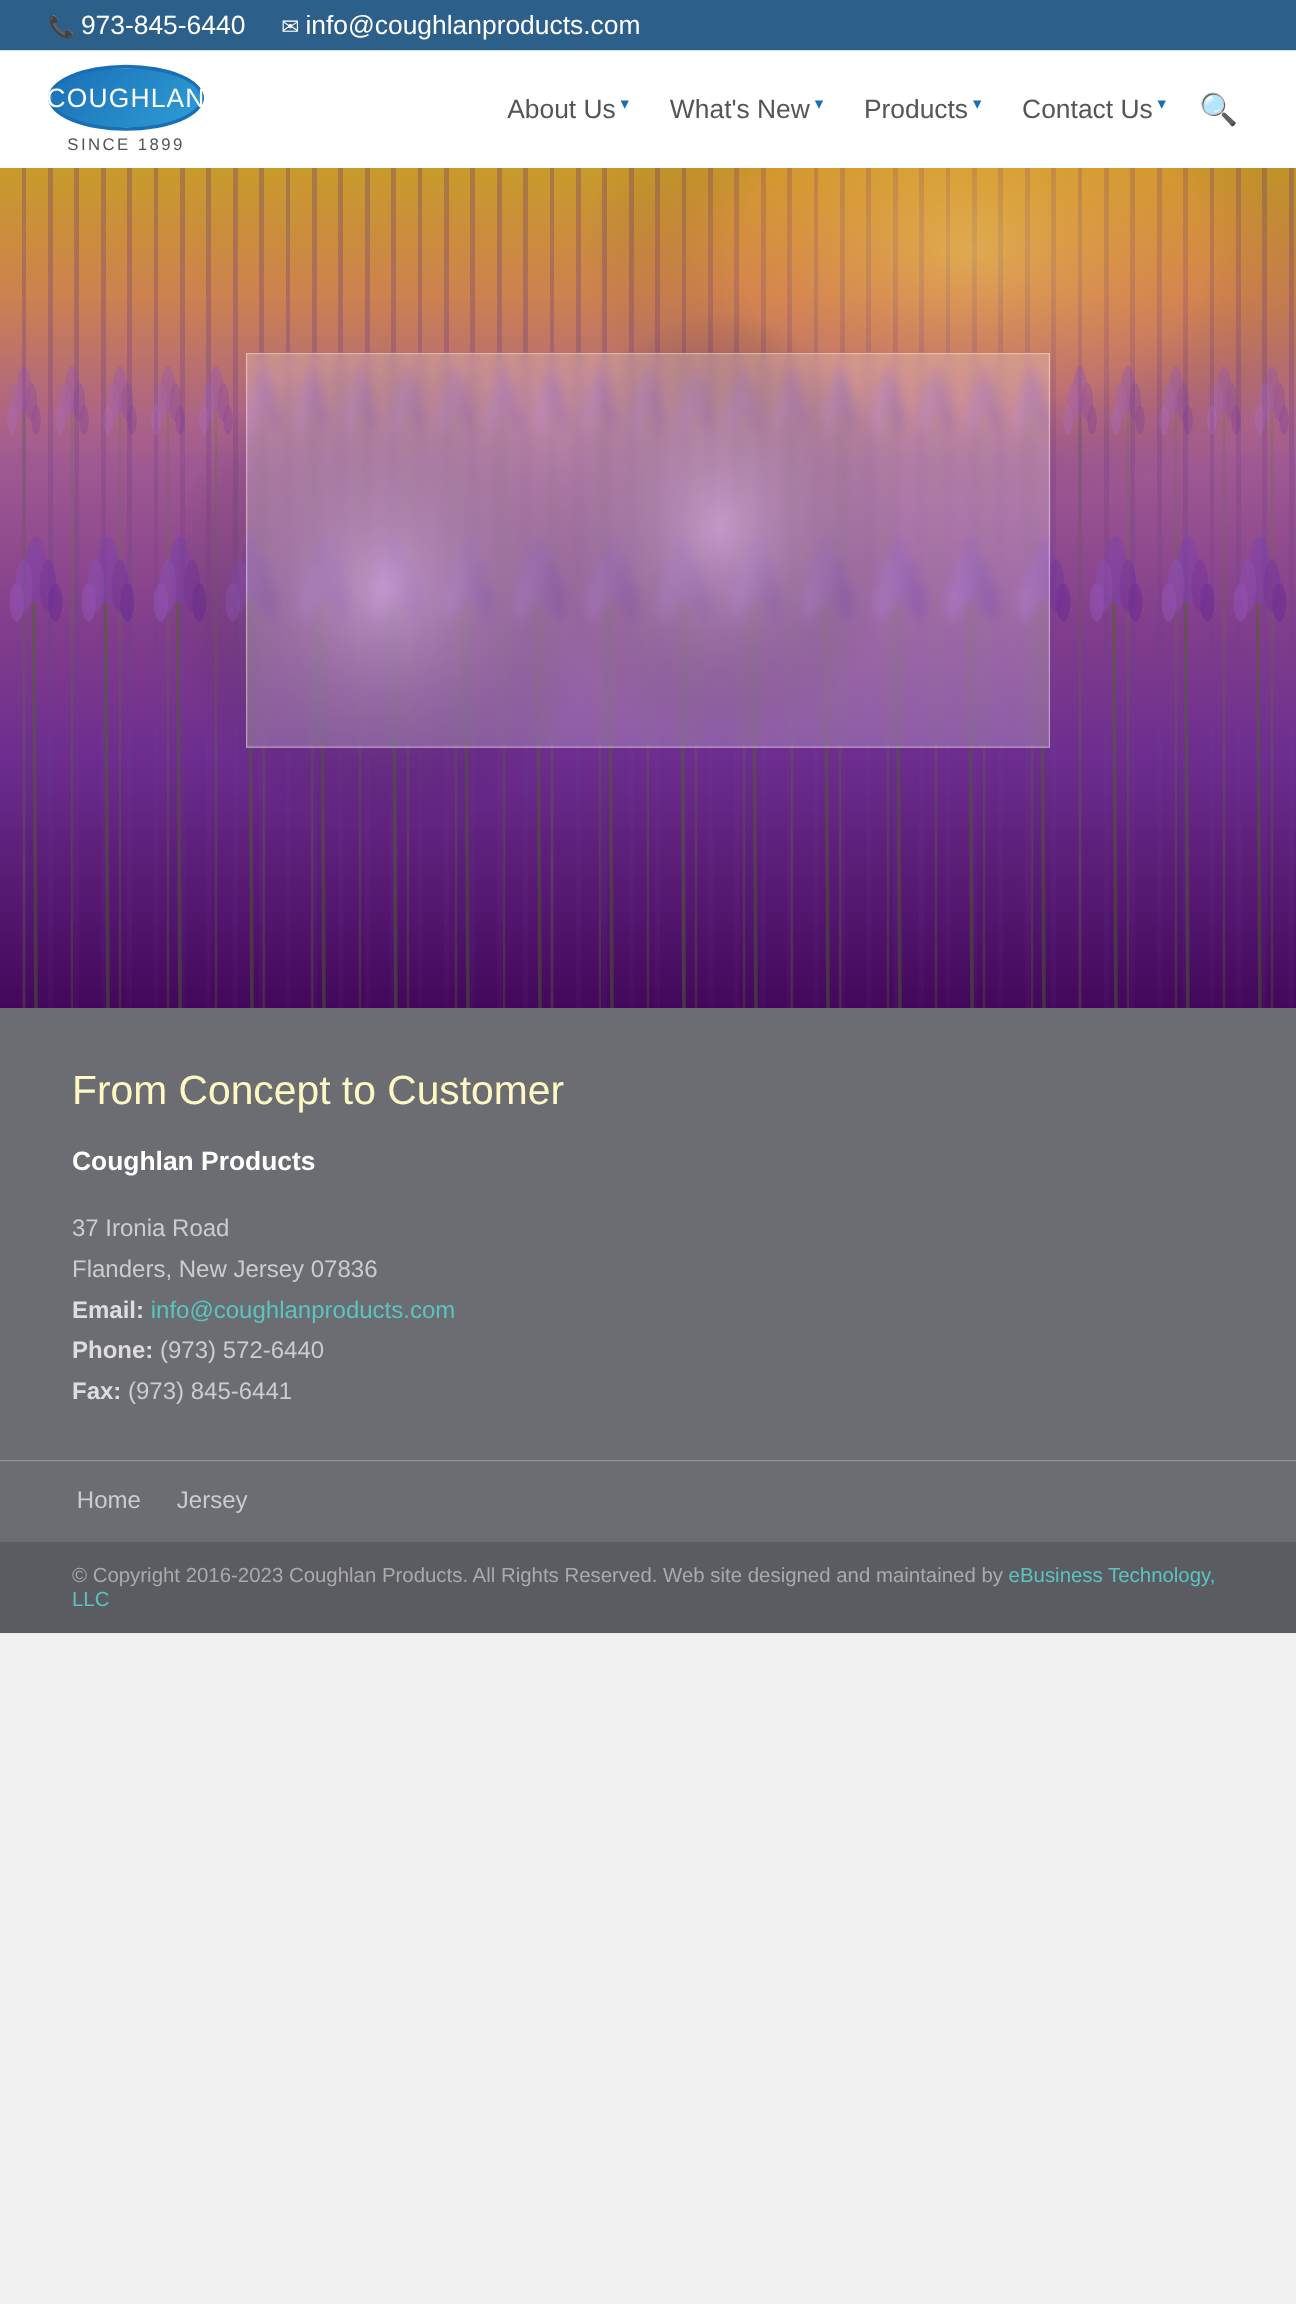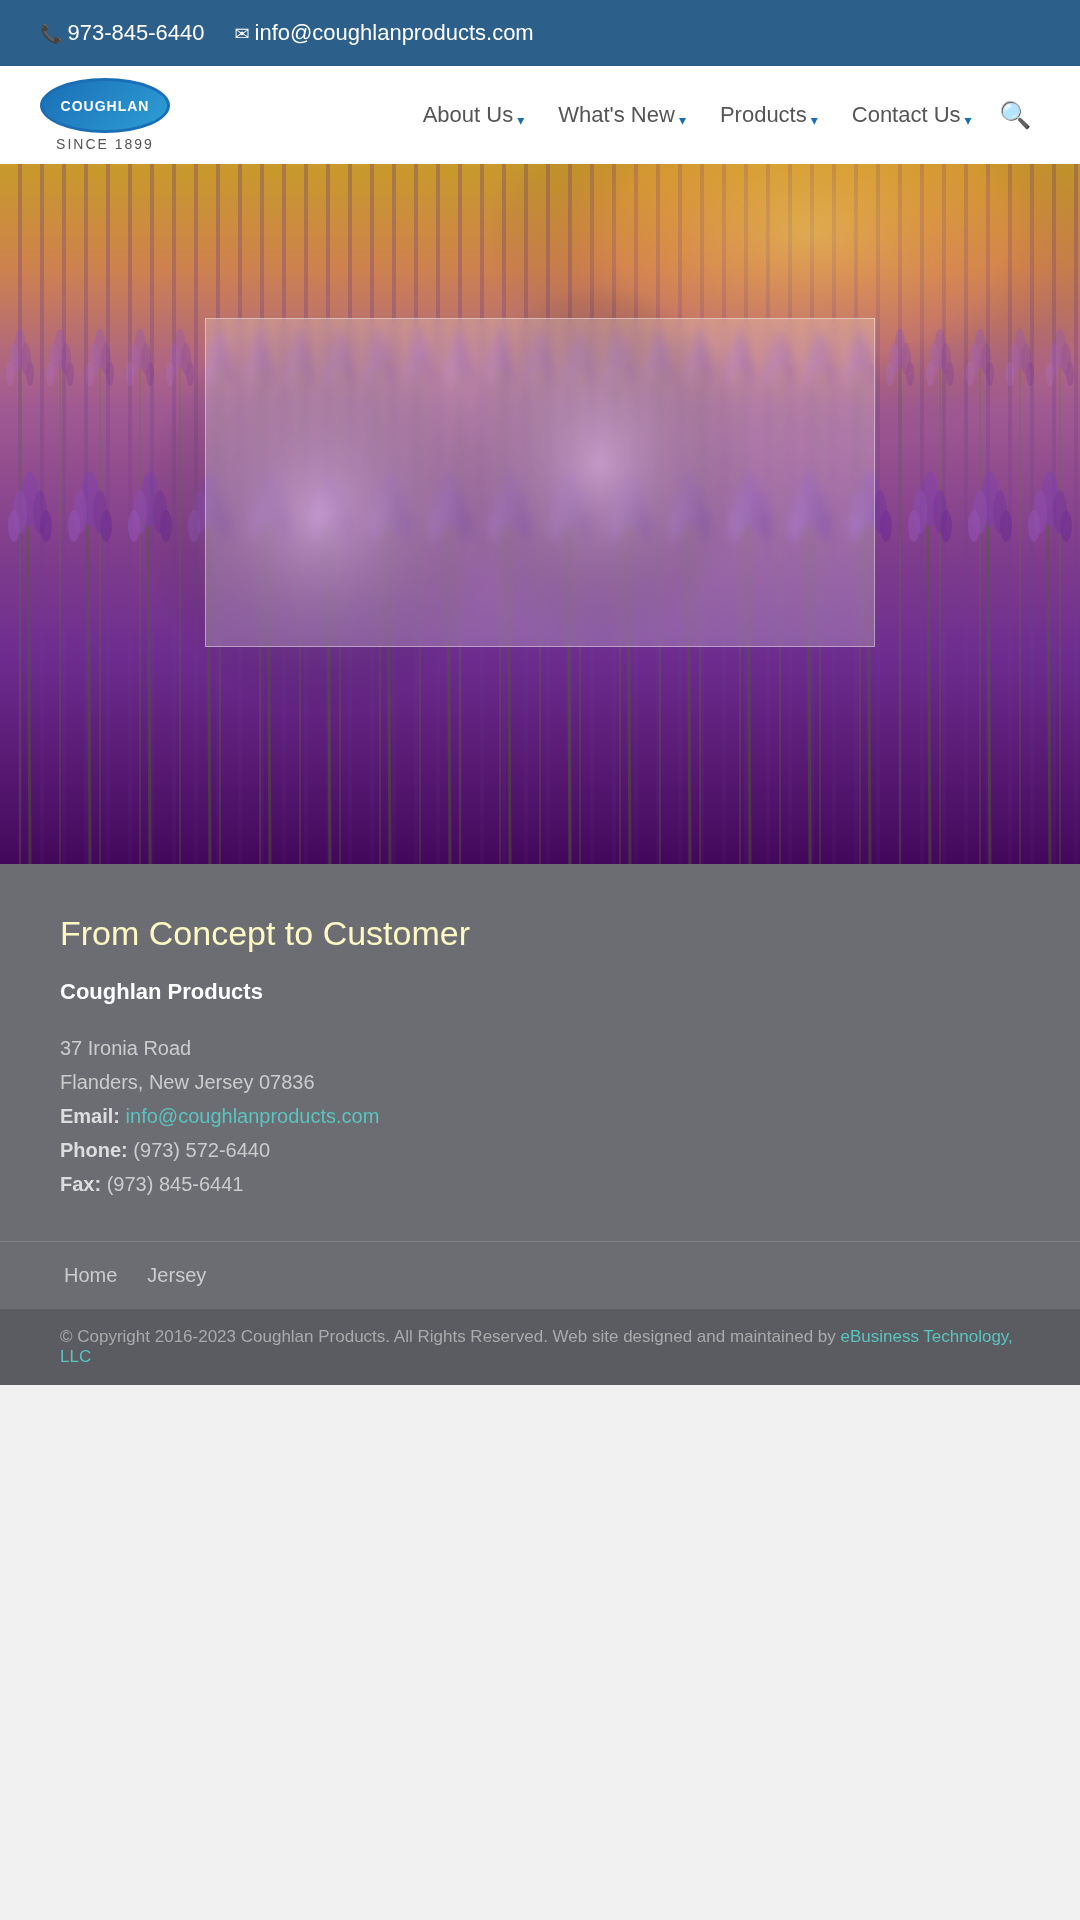--- a/index.html
+++ b/index.html
@@ -3,21 +3,21 @@
   <meta charset="utf-8">
   <meta name="viewport" content="width=1080">
   <style>
     * { margin: 0; padding: 0; box-sizing: border-box; }
     body { font-family: Arial, Helvetica, sans-serif; width: 1080px; background: #f1f1f1; }
 
     
     .top-bar {
       background: #2c5f8a;
       color: #fff;
-      padding: 20px 40px;
+      padding: 8px 40px;
       display: flex;
       gap: 30px;
       font-size: 22px;
     }
     .top-bar a { color: #fff; text-decoration: none; }
     .top-bar .phone::before { content: '📞 '; font-size: 18px; }
     .top-bar .email::before { content: '✉ '; font-size: 18px; }
 
     
     .navbar {
@@ -39,42 +39,42 @@
       width: 130px;
       height: 55px;
       display: flex;
       align-items: center;
       justify-content: center;
       position: relative;
       border: 3px solid #1a6eb5;
     }
     .logo-oval span {
       color: #fff;
-      font-size: 14px;
-      font-weight: bold;
+      font-size: 22px;
+      font-weight: normal;
       letter-spacing: 1px;
     }
     .logo-since {
       font-size: 14px;
       color: #555;
       letter-spacing: 2px;
       margin-top: 3px;
     }
     .nav-links {
       display: flex;
       align-items: center;
       gap: 6px;
     }
     .nav-links a {
       color: #555;
       text-decoration: none;
       font-size: 22px;
       padding: 8px 14px;
       display: flex;
-      align-items: flex-end;
+      align-items: flex-start;
       gap: 4px;
     }
     .nav-links .chevron {
       font-size: 14px;
       color: #1a6eb5;
     }
     .search-btn {
       background: none;
       border: none;
       font-size: 26px;

